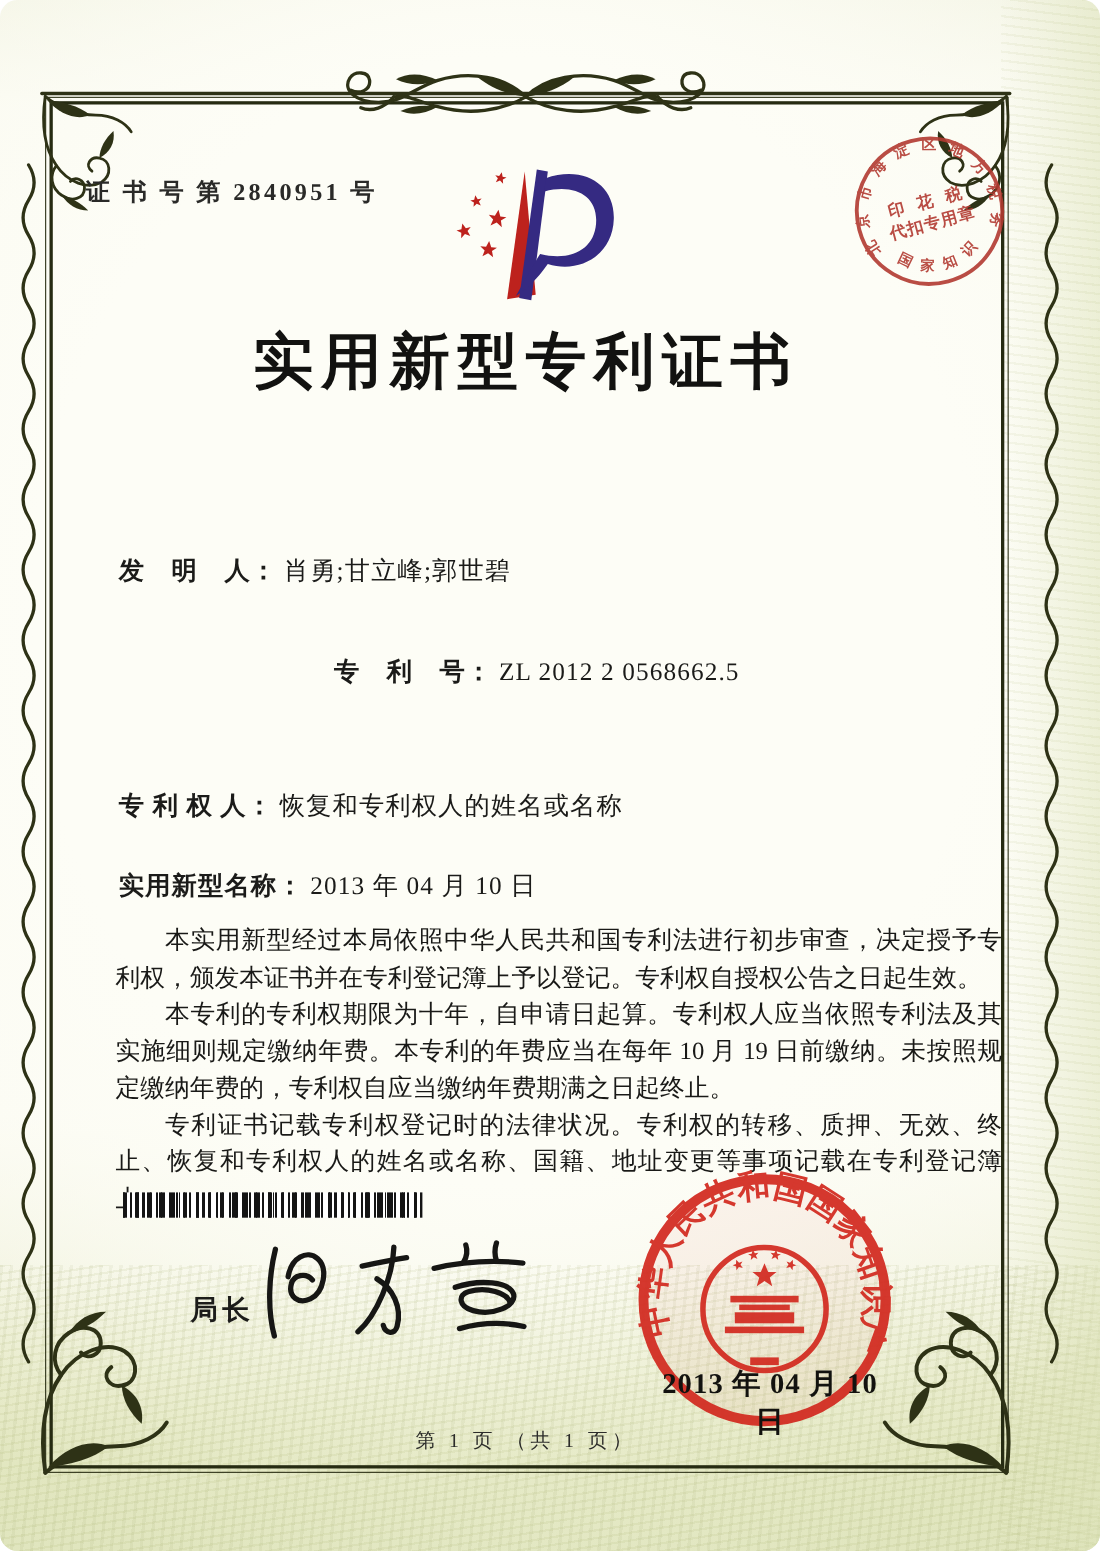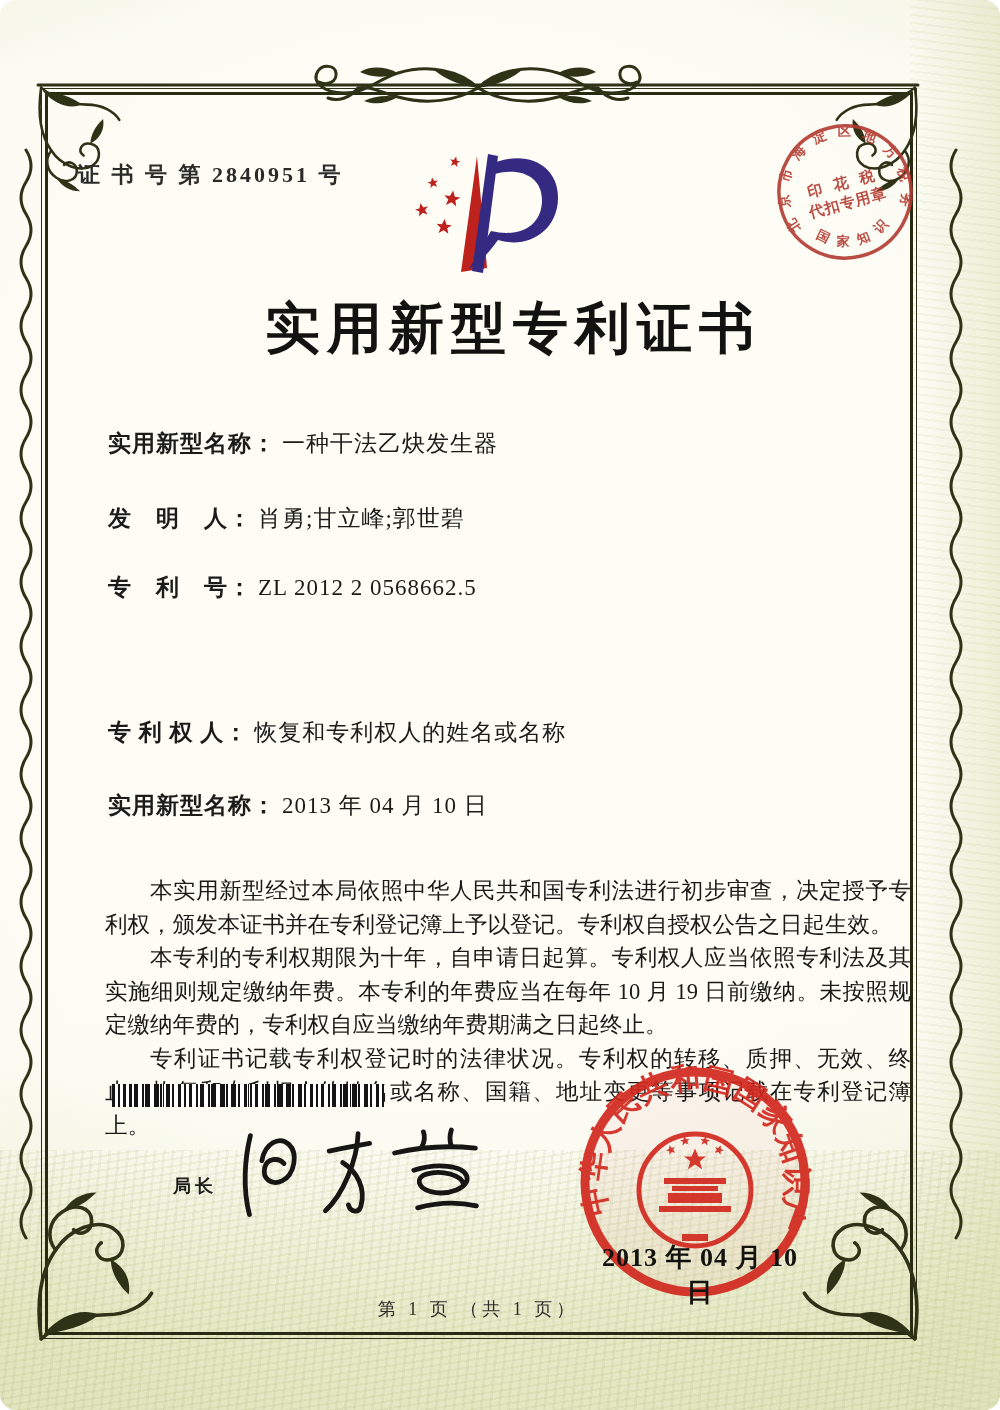--- a/index.html
+++ b/index.html
@@ -22,33 +22,33 @@
       repeating-linear-gradient(7deg, rgba(150,160,80,0.08) 0 2px, rgba(255,255,255,0) 2px 8px),
       linear-gradient(270deg, rgba(220,226,184,0.5), rgba(220,226,184,0));}
   
   #frame-outer{position:absolute; left:41px; top:88px; width:874px; height:1249px;
     border:1.5px solid #2d3117;}
   #frame-inner{position:absolute; left:3px; top:3px; right:3px; bottom:3px;
     border:3px solid #262b12;}
   .abs{position:absolute;}
   #cert-no{left:78px; top:160px; font-size:22px; letter-spacing:3px; color:#2a2a28; font-weight:600;}
   #title{left:41px; top:292px; width:874px; text-align:center; font-size:55px; font-weight:700;
-    letter-spacing:7px; color:#121210;padding-left:35px;}
+    letter-spacing:7px; color:#121210;}
   .field-row{left:108px; width:760px; font-size:23px; color:#1b1b19; font-weight:600; letter-spacing:1px;}
   .field-row .val{margin-left:6px; font-weight:500;}
-  #f0{top:428px;} #f1{top:503px;} #f2{top:572px;} #f3{top:646px;} #f4{top:717px;} #f5{top:790px;}
-  #body-text{left:105px; top:874px; width:806px; font-size:22.5px; line-height:33.5px;
+  #f0{top:428px;} #f1{top:503px;} #f2{top:595px;text-align:center;} #f3{top:646px;} #f4{top:717px;} #f5{top:790px;}
+  #body-text{left:105px; top:838px; width:806px; font-size:22.5px; line-height:33.5px;
     color:#191917; text-align:justify;}
   #body-text p{margin:0; text-indent:2em;}
   #barcode{left:112px; top:1084px; width:272px; height:23px; background-color:#fff;
     background-image:
       repeating-linear-gradient(90deg,#141414 0 2px, rgba(0,0,0,0) 2px 6px),
       repeating-linear-gradient(90deg,#141414 0 3px, rgba(0,0,0,0) 3px 11px),
       repeating-linear-gradient(90deg,#141414 0 1px, rgba(0,0,0,0) 1px 17px);}
-  #director{left:173px; top:1174px; font-size:18px; letter-spacing:4px; color:#1c1c1a; font-weight:600;}
+  #director{left:173px; top:1174px; font-size:25px; letter-spacing:4px; color:#1c1c1a; font-weight:600;}
   #signature{left:235px; top:1118px;}
   #seal{left:575px; top:1062px;}
   #seal-date{left:590px; top:1240px; width:220px; text-align:center; font-size:26px; font-weight:700;
     color:#12120f; letter-spacing:1px; z-index:6;}
   #footer{left:41px; top:1297px; width:874px; text-align:center; font-size:18px;
     letter-spacing:4px; color:#2c2c2a;}
   #tax-stamp{left:768px; top:115px; opacity:0.9;}
   #logo{left:395px; top:142px;}
   #top-ornament{left:228px; top:52px;}
   svg{display:block; overflow:visible;}
@@ -134,23 +134,20 @@
       <path d="M82,14 L92,126 L66,130 Z"></path>
     </g>
     <g fill="#352a82">
       <path d="M93,12 L103,14 L88,131 L77,129 Z"></path>
       <path d="M101,20 C136,8 164,26 163,57 C162,90 132,107 103,98 C93,112 85,120 74,127 C83,112 89,100 96,89 C125,96 147,84 147,58 C147,35 126,25 100,32 Z"></path>
     </g>
   </svg>
 
   <div class="abs" id="title">实用新型专利证书</div>
 
-  <div class="abs field-row" id="f0">
-    <span>实用新型名称：</span><span class="val">一种干法乙炔发生器</span>
-  </div>
   <div class="abs field-row" id="f1">
     <span>发　明　人：</span><span class="val">肖勇;甘立峰;郭世碧</span>
   </div>
   <div class="abs field-row" id="f2">
     <span>专　利　号：</span><span class="val">ZL 2012 2 0568662.5</span>
   </div>
   <div class="abs field-row" id="f4">
     <span>专 利 权 人：</span><span class="val">恢复和专利权人的姓名或名称</span>
   </div>
   <div class="abs field-row" id="f5">

